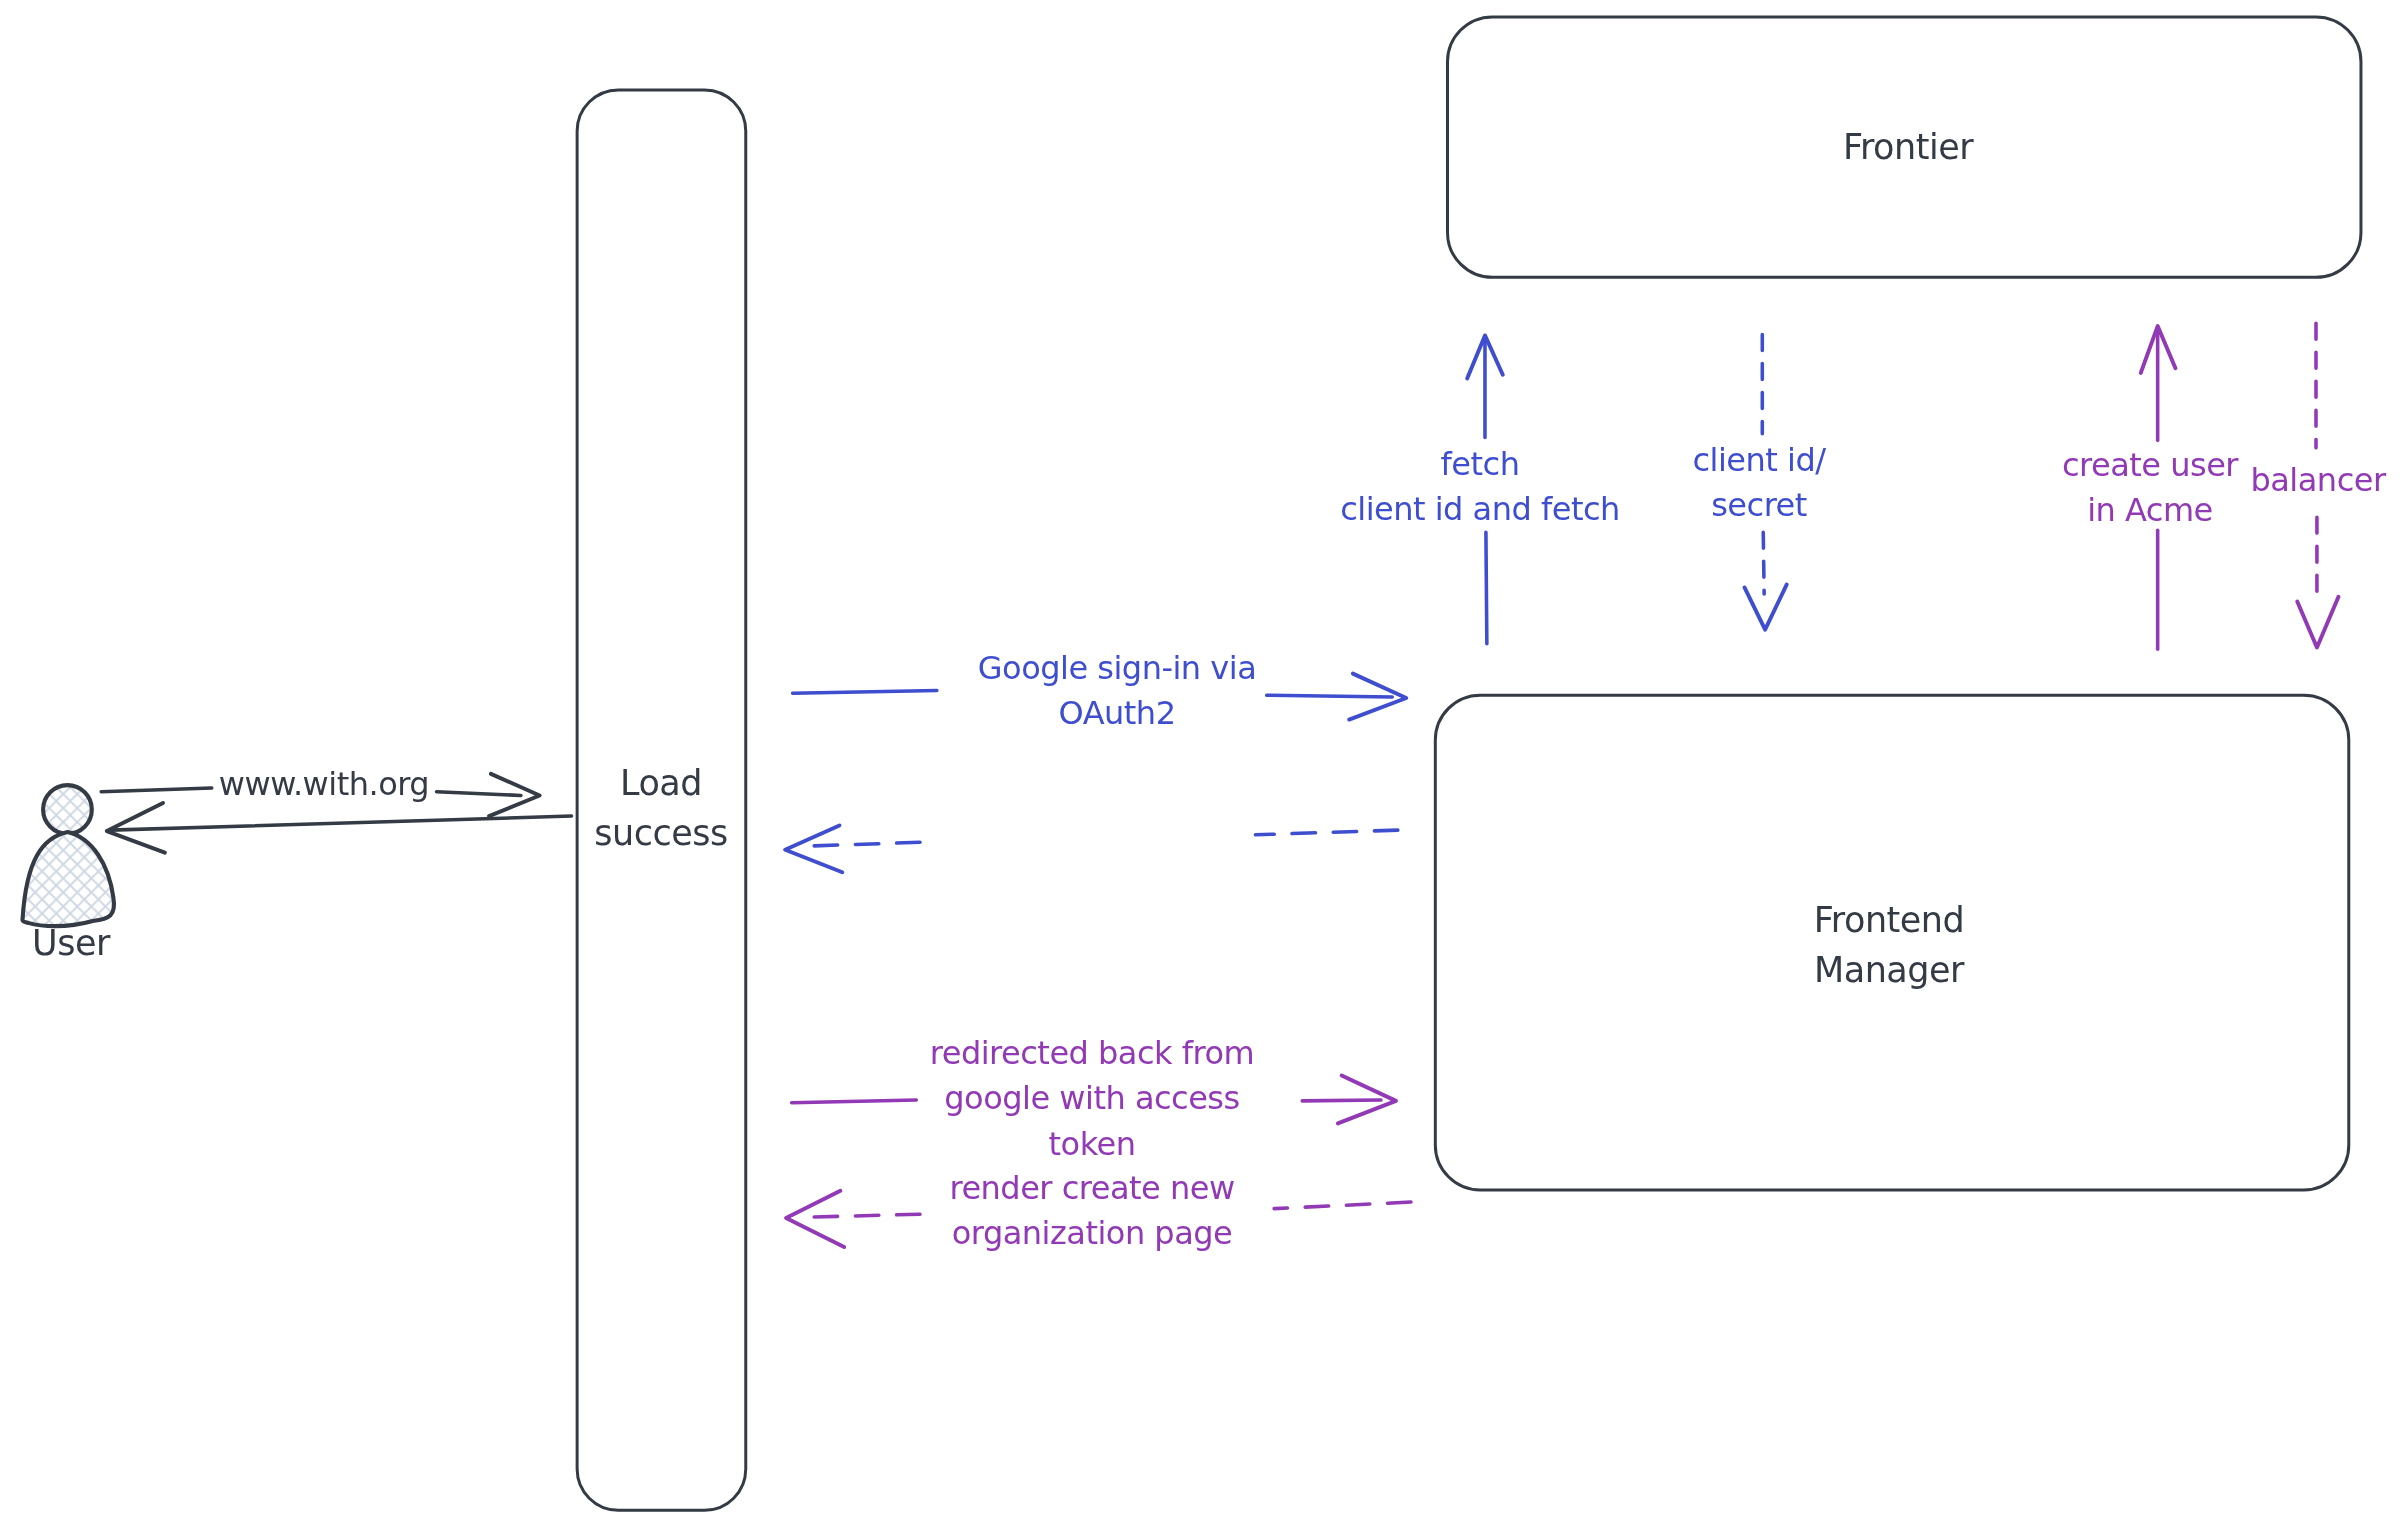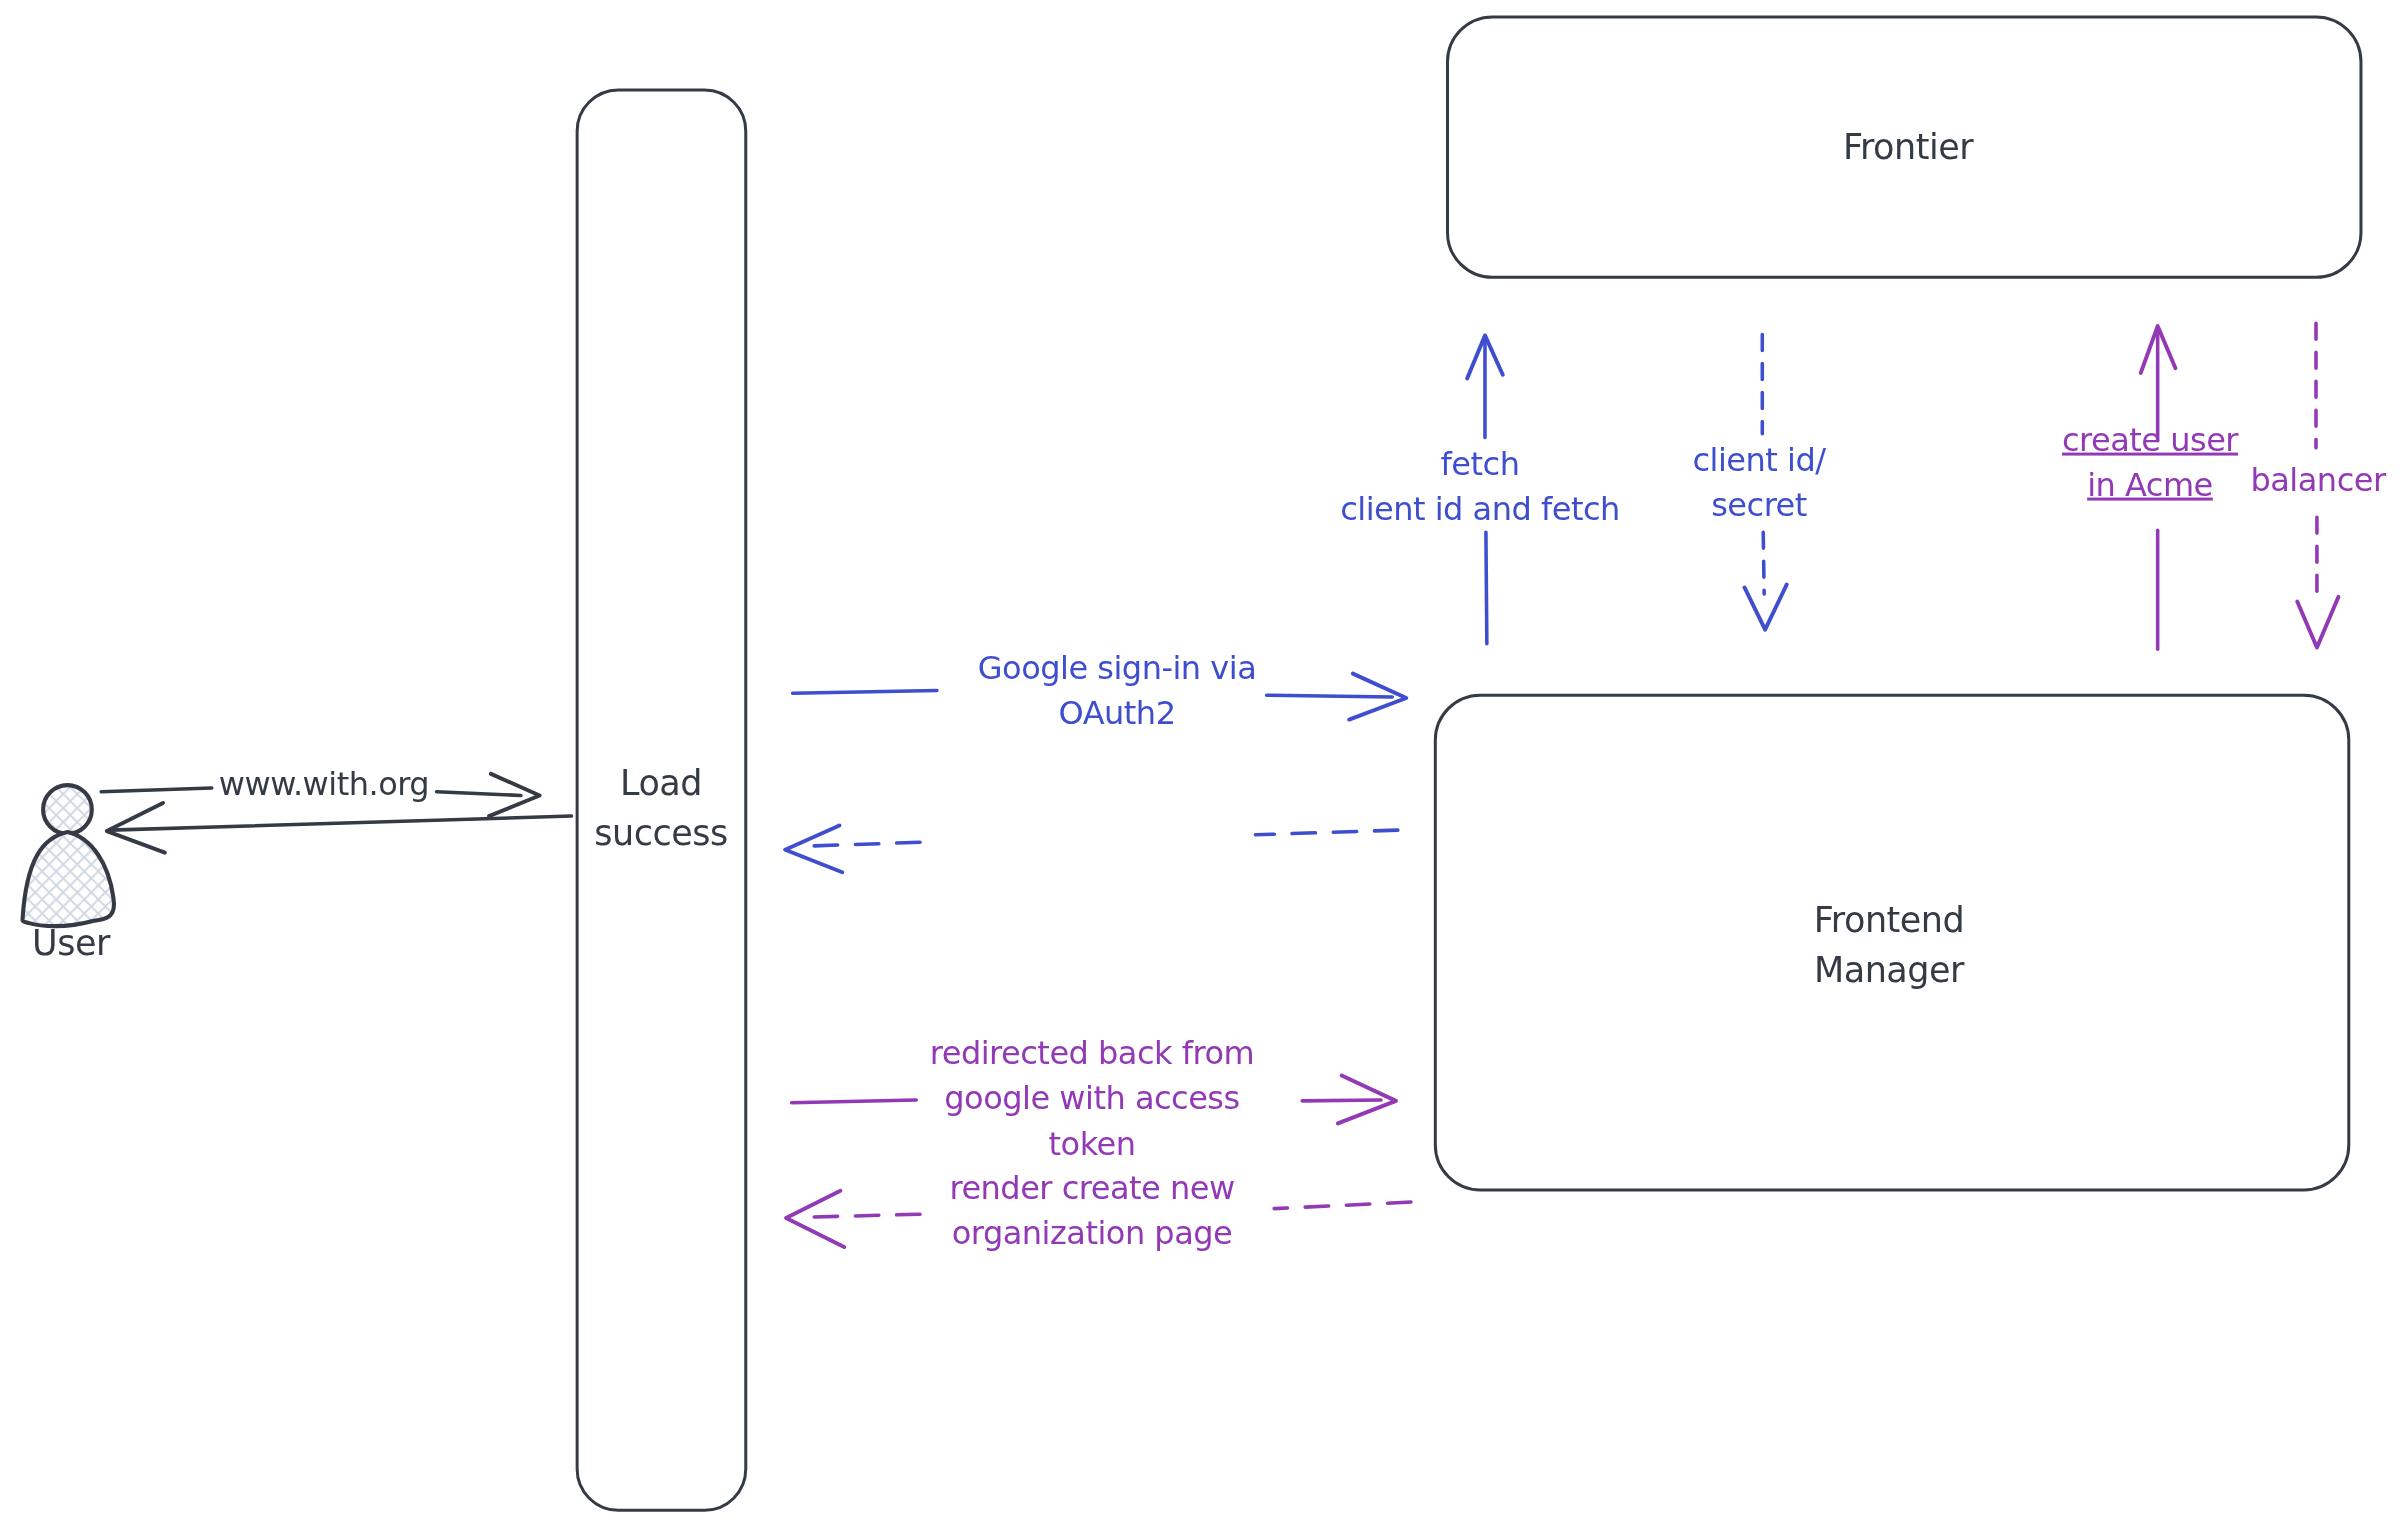--- a/index.html
+++ b/index.html
@@ -127,21 +127,21 @@
   <div class="lbl node ink" style="left:1889px;top:946px;">Frontend
 Manager</div>
 
   <div class="lbl ink" style="left:324px; top:785px;">www.with.org</div>
   <div class="lbl blue" style="left:1089px;top:691px;margin-left:28px;">Google sign-in via
 OAuth2</div>
   <div class="lbl blue" style="left:1480px;top:487px;">fetch
 client id and fetch</div>
   <div class="lbl blue" style="left:1759px;top:483px;">client id/
 secret</div>
-  <div class="lbl purple" style="left:2150px;top:463px;text-decoration:underline;">create user
+  <div class="lbl purple" style="left:2150px;top:488px;">create user
 in Acme</div>
   <div class="lbl purple" style="left:2318px;top:481px;">balancer</div>
   <div class="lbl purple" style="left:1092px;top:1211px;">render create new
 organization page</div>
   <div class="lbl purple" style="left:1092px;top:1099px;">redirected back from
 google with access
 token</div>
 
 </div>
 

